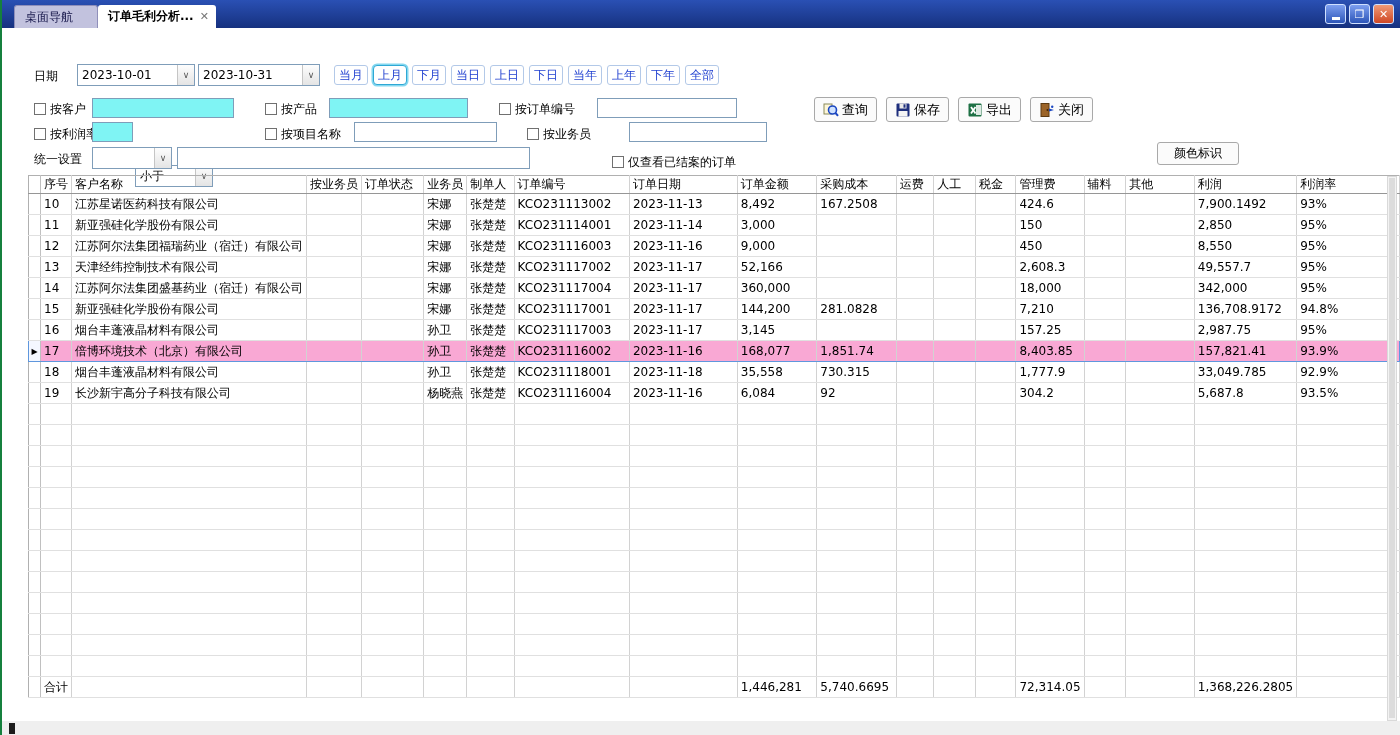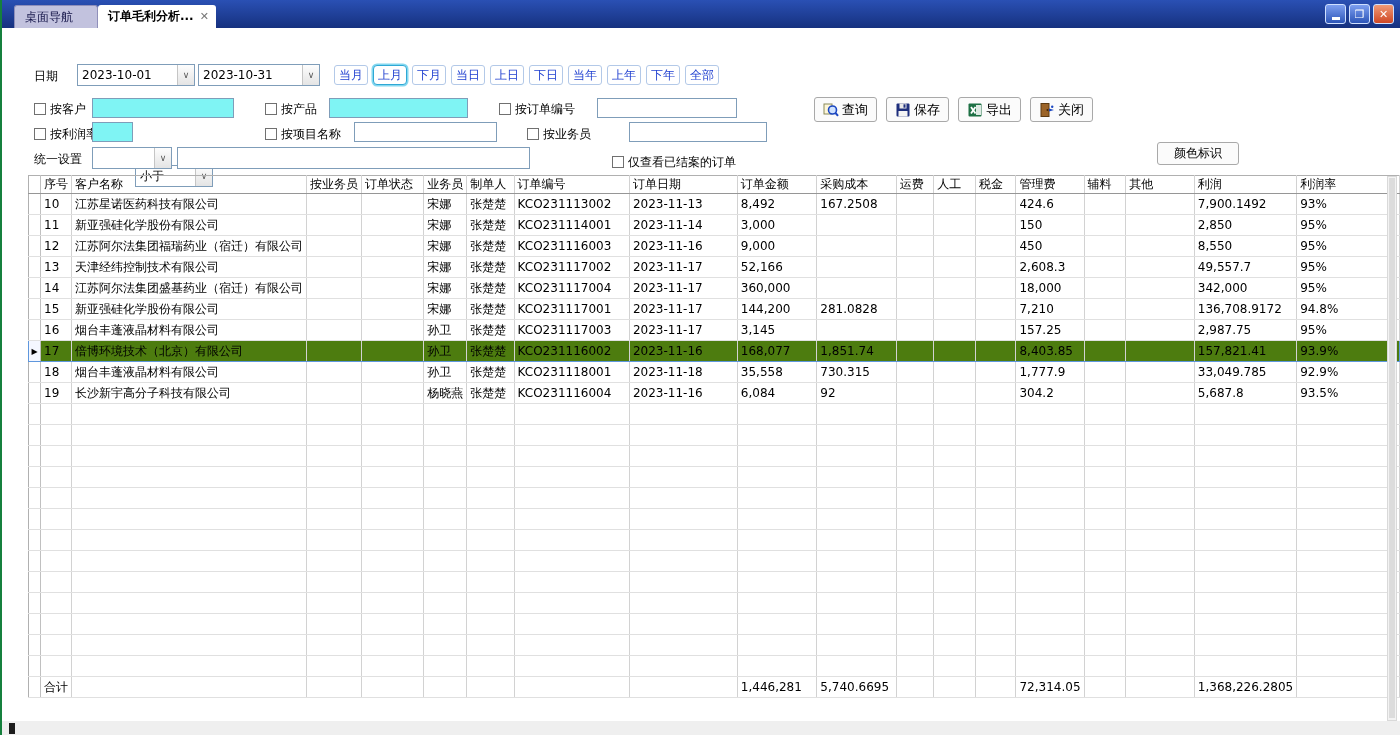--- a/index.html
+++ b/index.html
@@ -45,21 +45,21 @@
     border:1px solid #a9a9a9; border-radius:3px; font-size:12px; text-align:center; line-height:21px; cursor:pointer; }
   .icon16 { width:16px; height:16px; display:inline-block; }
   
   .grid { position:absolute; left:2px; top:175px;margin-left:24px; }
   table { border-collapse:collapse; table-layout:fixed; }
   th,td { border-right:1px solid #d2d2d2; border-bottom:1px solid #e0e0e0; padding:0 3px;
     white-space:nowrap; overflow:hidden; font-size:12px; font-weight:normal; text-align:left; height:21px; }
   thead th { border-top:1px solid #b0b0b0; border-bottom:1px solid #969696; height:17px; }
   td.gutter, th.gutter { background:#ffffff; border-right:1px solid #c0c0c0; border-left:1px solid #b0b0b0;
     padding:0; text-align:center; font-size:8px; color:#000; }
-  tr.sel td { background:#4d7c0f; border-top:1px solid #5f97dd; border-bottom:1px solid #5f97dd; }
+  tr.sel td { background:#f9a8d4; border-top:1px solid #5f97dd; border-bottom:1px solid #5f97dd; }
   tr.sel td.gutter { background:#f4f7ff; border-left:1px solid #5f97dd; }
   tr.sel td:last-child { border-right:1px solid #5f97dd; }
   tfoot td { border-top:1px solid #969696; background:#fff; }
   
   .vscroll { position:absolute; right:3px; top:176px; width:10px; height:545px; background:#f3f3f3; border:1px solid #d9d9d9; }
   .vthumb { position:absolute; left:1px; top:1px; width:6px; height:540px; background:#dcdcdc; }
   .hscroll { position:absolute; left:0; top:721px; width:1400px; height:14px; background:#efefef; }
   .hthumb { position:absolute; left:7px; top:2px; width:6px; height:11px; background:#1c1c1c; }
 </style>
 </head>

